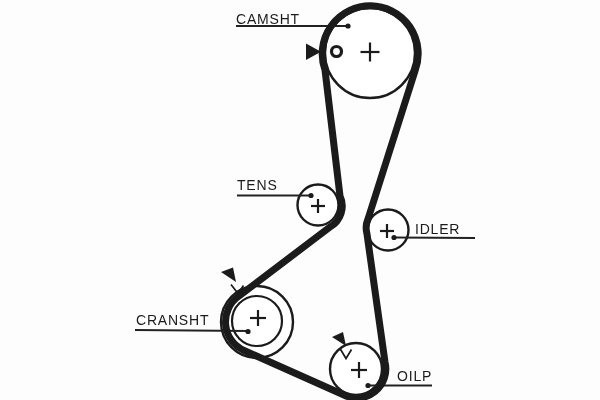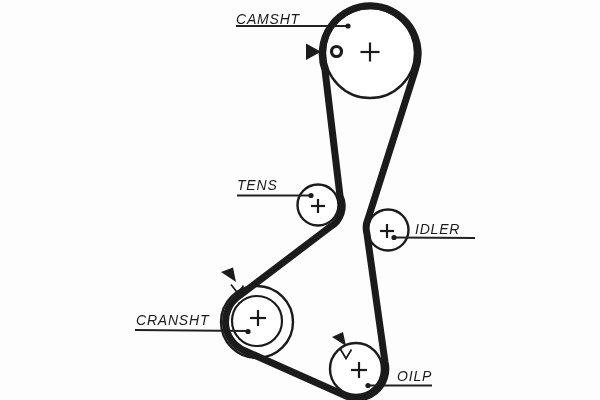--- a/index.html
+++ b/index.html
@@ -1,21 +1,21 @@
 <!DOCTYPE html>
 <html><head>
 <meta charset="utf-8">
 <style>
   html,body{margin:0;padding:0;}
   body{
     width:600px;height:400px;overflow:hidden;
     background:#fdfdfd;
     font-family:"Liberation Sans", sans-serif;
   }
-  .stage{position:relative;width:600px;height:400px;font-style:italic;}
+  .stage{position:relative;width:600px;height:400px;}
   svg{display:block;}
   .pulley{fill:#ffffff;stroke:#1b1b1b;stroke-width:2.4;}
   .pulley-inner{fill:none;stroke:#1b1b1b;stroke-width:2.2;}
   .belt{fill:none;stroke:#1b1b1b;stroke-width:7;stroke-linejoin:round;stroke-linecap:butt;}
   .cross{stroke:#1b1b1b;stroke-width:2.2;stroke-linecap:butt;}
   .leader{stroke:#222222;stroke-width:1.8;}
   .leader-dot{fill:#1b1b1b;}
   .tri{fill:#1b1b1b;}
   .notch{fill:none;stroke:#1b1b1b;stroke-width:1.7;stroke-linejoin:miter;}
   .ring{fill:#ffffff;stroke:#1b1b1b;stroke-width:3.2;}

